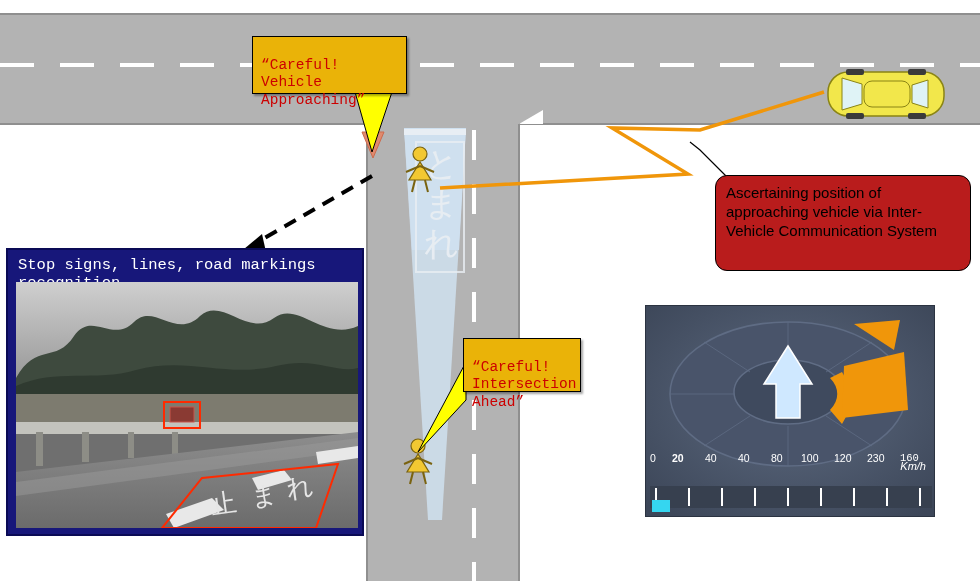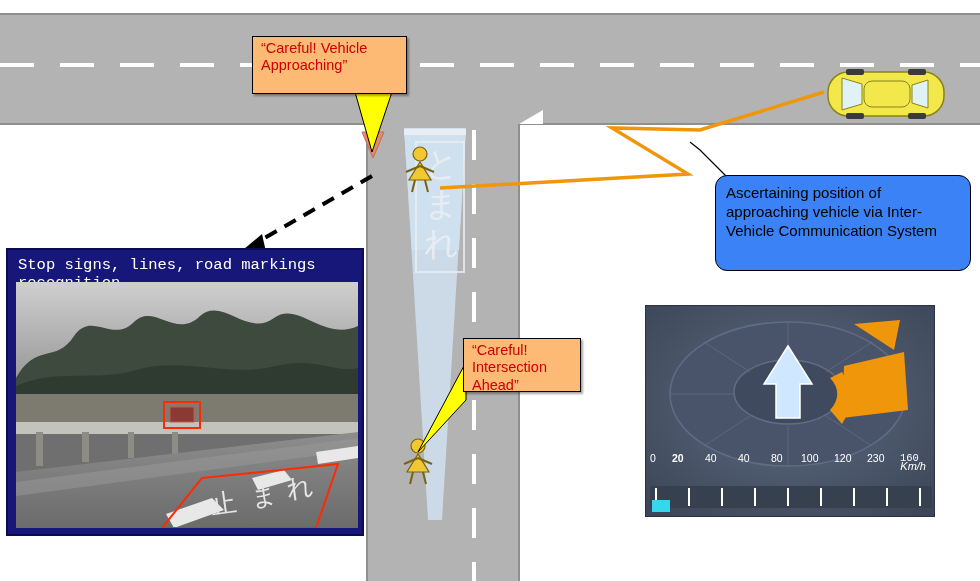--- a/index.html
+++ b/index.html
@@ -10,36 +10,36 @@
     position:relative;
     overflow:hidden;
   }
   .stage{position:absolute;left:0;top:0;width:980px;height:581px;}
   .layer{position:absolute;left:0;top:0;width:980px;height:581px;}
   svg.layer{pointer-events:none;}
 
   
   .bubble{
     position:absolute;
-    background:#fdba74;
+    background:#eab308;
     border:1px solid #000;
     color:#cc0000;
     font-size:14.5px;
     line-height:1.2;
-    padding:3px 8px;
+    padding:20px 8px;
     box-sizing:border-box;
     box-shadow:2px 2px 2px rgba(0,0,0,0.35);
-    font-family:Liberation Sans, sans-serif;
+    font-family:Liberation Mono, monospace;
   }
   #bubble-approach{left:252px;top:36px;width:155px;height:58px;}
   #bubble-intersection{left:463px;top:338px;width:118px;height:54px;}
 
   .whitebox{
     position:absolute;
-    background:#3b82f6;
+    background:#b91c1c;
     border:1px solid #000;
     border-radius:12px;
     color:#000;
     font-size:15px;
     line-height:1.25;
     padding:8px 10px;
     box-sizing:border-box;
     font-family:"Liberation Sans", sans-serif;
   }
   #box-ivc{left:715px;top:175px;width:256px;height:96px;}

